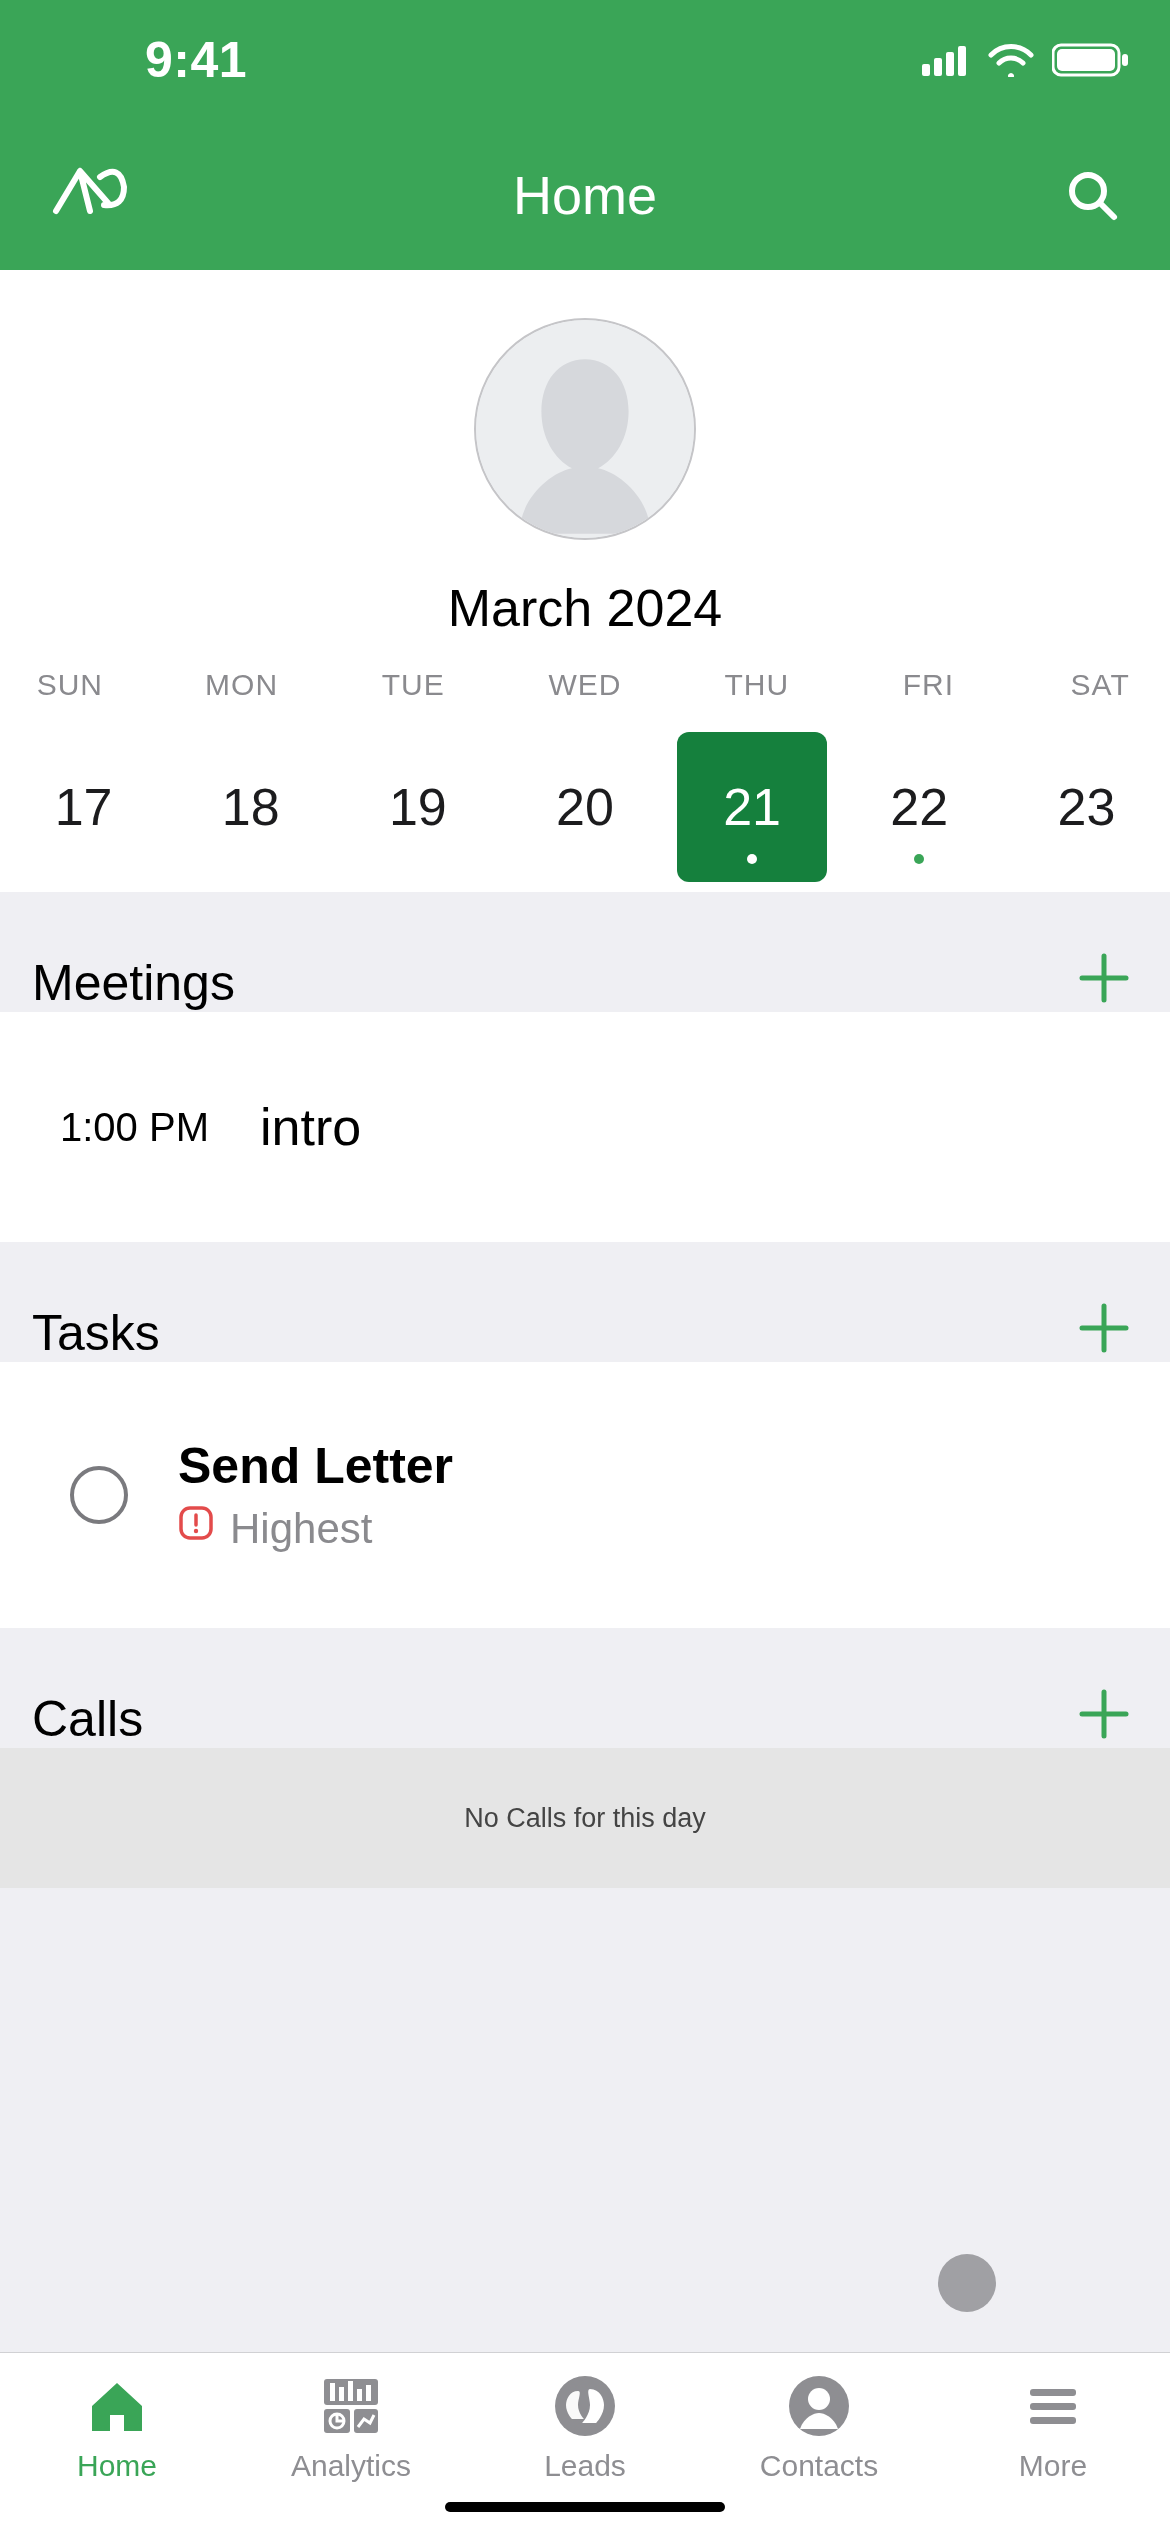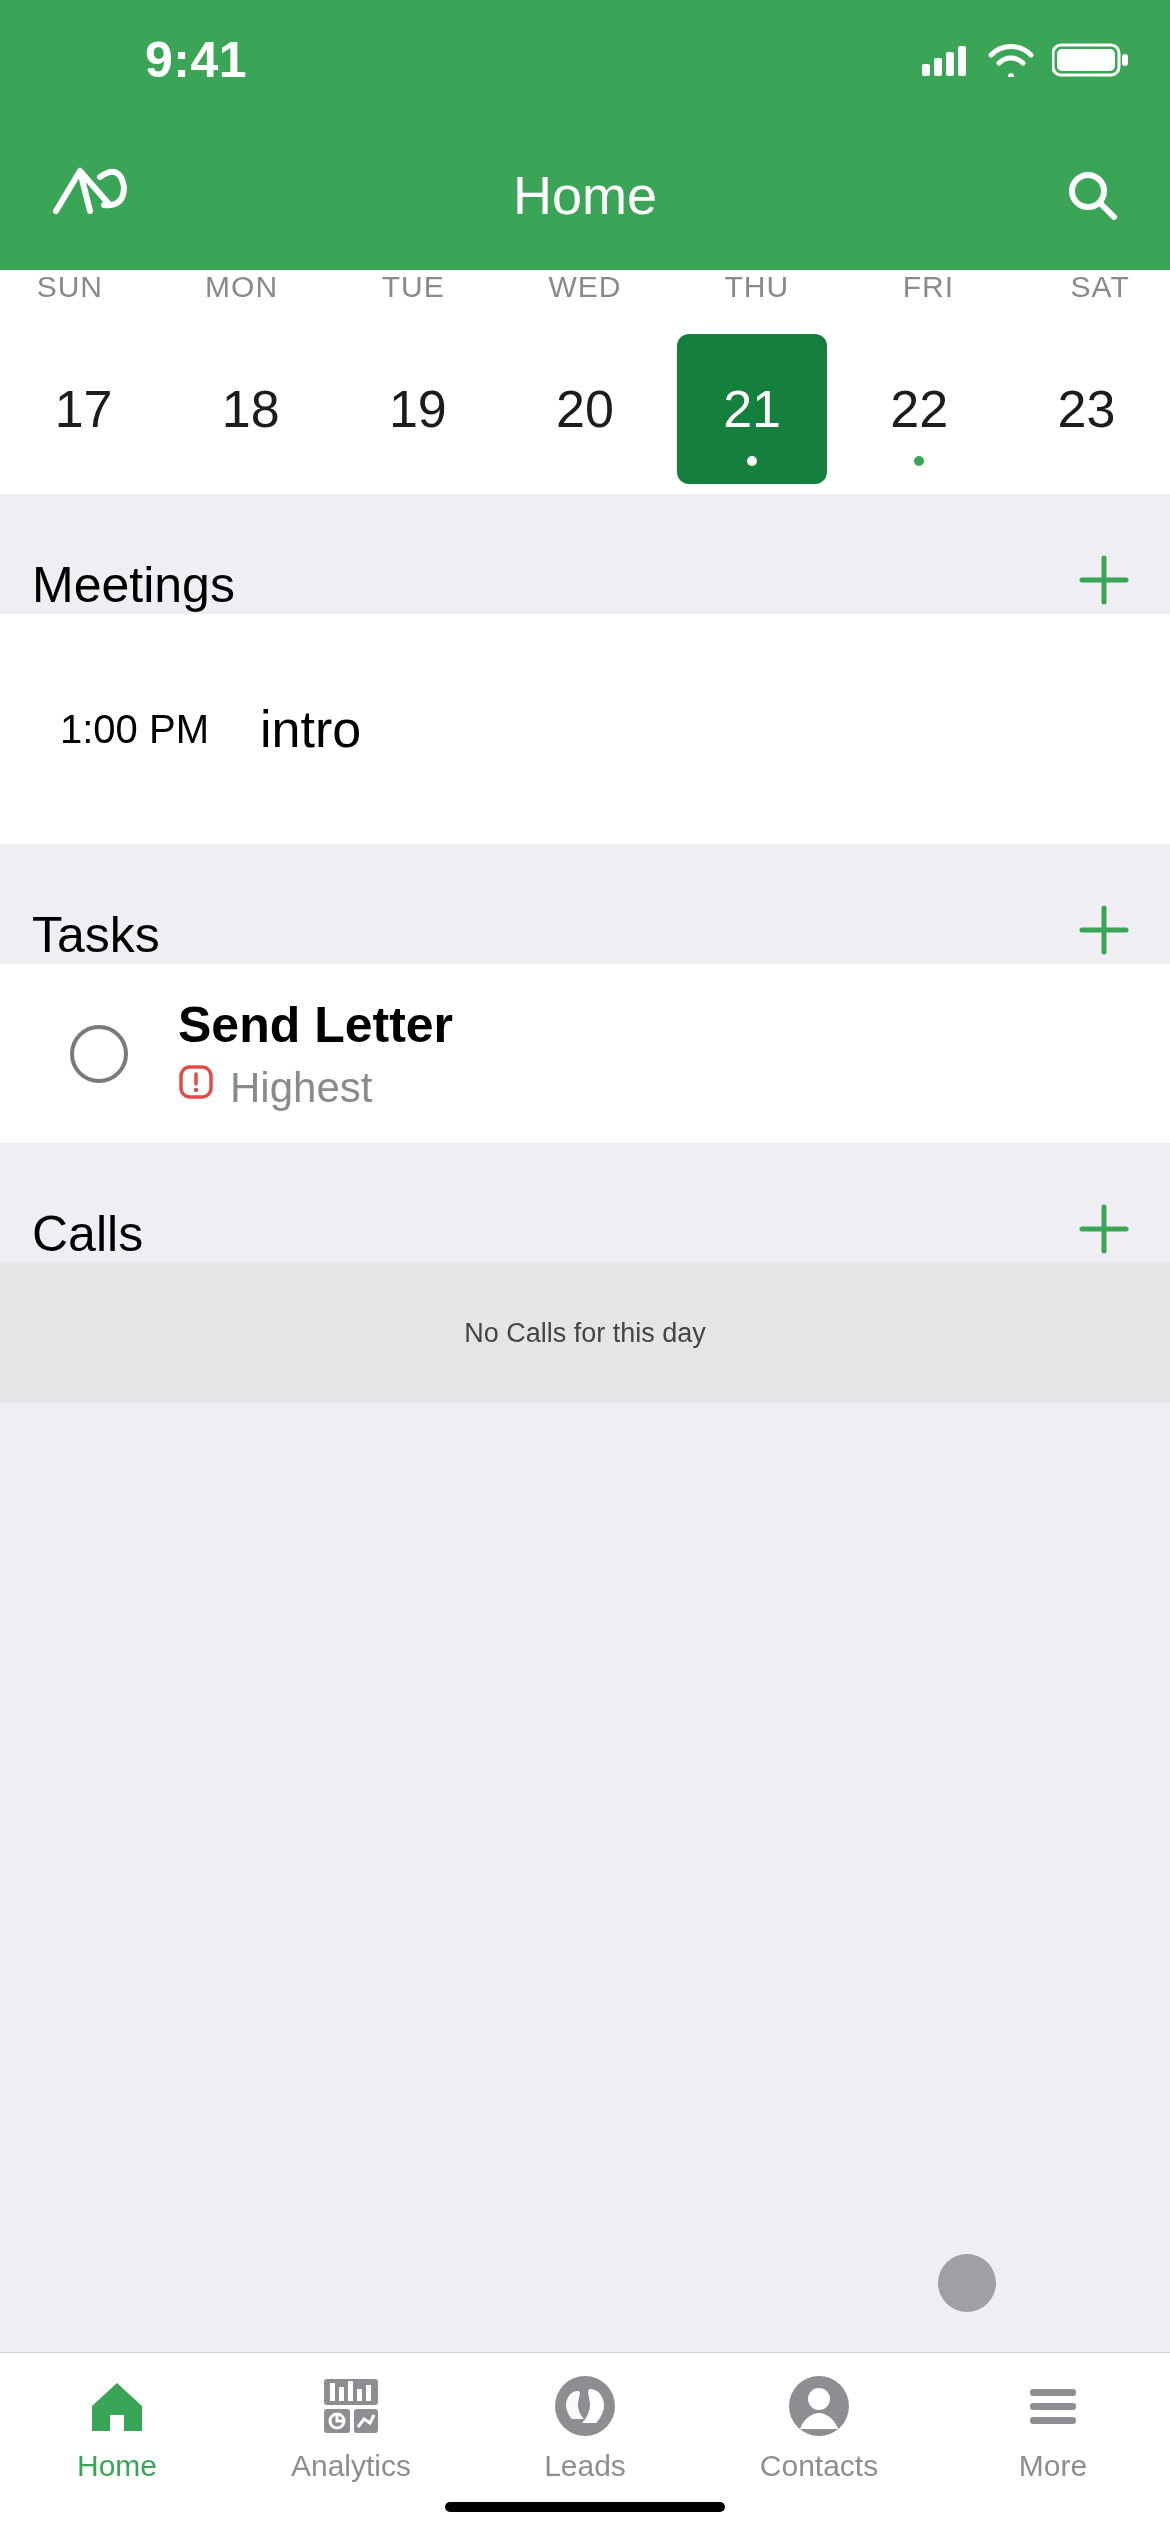--- a/index.html
+++ b/index.html
@@ -44,21 +44,21 @@
   .section-header .label { font-size: 50px; font-weight:400; }
   .plus-btn { width:68px; height:68px; display:flex; align-items:center; justify-content:center; color:#3aa557; }
   .plus-btn svg { stroke:#3aa557; }
 
   
   .meeting-row { height:230px; display:flex; align-items:center; padding:0 60px; background:#fff; }
   .meeting-row .time { font-size:40px; color:#000; width:200px; }
   .meeting-row .title { font-size:52px; font-weight:400; flex:1; }
 
   
-  .task-row { height:179px; display:flex; align-items:center; padding:0 70px; background:#fff; gap:50px; }
+  .task-row { height:266px; display:flex; align-items:center; padding:0 70px; background:#fff; gap:50px; }
   .checkbox { width:58px; height:58px; border:4px solid #7a7a7e; border-radius:50%; flex:none; }
   .task-text .t-title { font-size:50px; font-weight:700; margin-bottom:10px; }
   .task-text .t-sub { font-size:42px; color:#8a8a8e; display:flex; align-items:flex-start; gap:16px; }
   .prio-icon { width:36px; height:36px; }
 
   
   .calls-empty { height:140px; background:#e5e5e5; display:flex; align-items:center; justify-content:center; font-size:27px; color:#444; }
 
   .spacer { flex:1; background:#efeff3; }
 
@@ -109,20 +109,29 @@
     </div>
     <div class="title">Home</div>
     <div style="width:80px; display:flex; justify-content:flex-end;">
       <svg width="56" height="56" viewBox="0 0 56 56">
         <circle cx="24" cy="24" r="16" stroke="#fff" stroke-width="6" fill="none"></circle>
         <line x1="36" y1="36" x2="50" y2="50" stroke="#fff" stroke-width="6" stroke-linecap="round"></line>
       </svg>
     </div>
   </div>
 
+  <div class="profile">
+    <div class="avatar">
+      <svg viewBox="0 0 100 100">
+        <circle cx="50" cy="50" r="50" fill="#eceef0"></circle>
+        <path d="M50 18 c12 0 20 10 20 24 c0 12 -6 22 -14 26 c10 2 24 14 24 30 H20 c0 -16 14 -28 24 -30 c-8 -4 -14 -14 -14 -26 c0 -14 8 -24 20 -24 z" fill="#d6d8dc"></path>
+      </svg>
+    </div>
+    <div class="month-label">March 2024</div>
+  </div>
 
   <div class="week-header">
     <div class="daycol">SUN</div>
     <div class="daycol">MON</div>
     <div class="daycol">TUE</div>
     <div class="daycol">WED</div>
     <div class="daycol">THU</div>
     <div class="daycol">FRI</div>
     <div class="daycol">SAT</div>
   </div>

